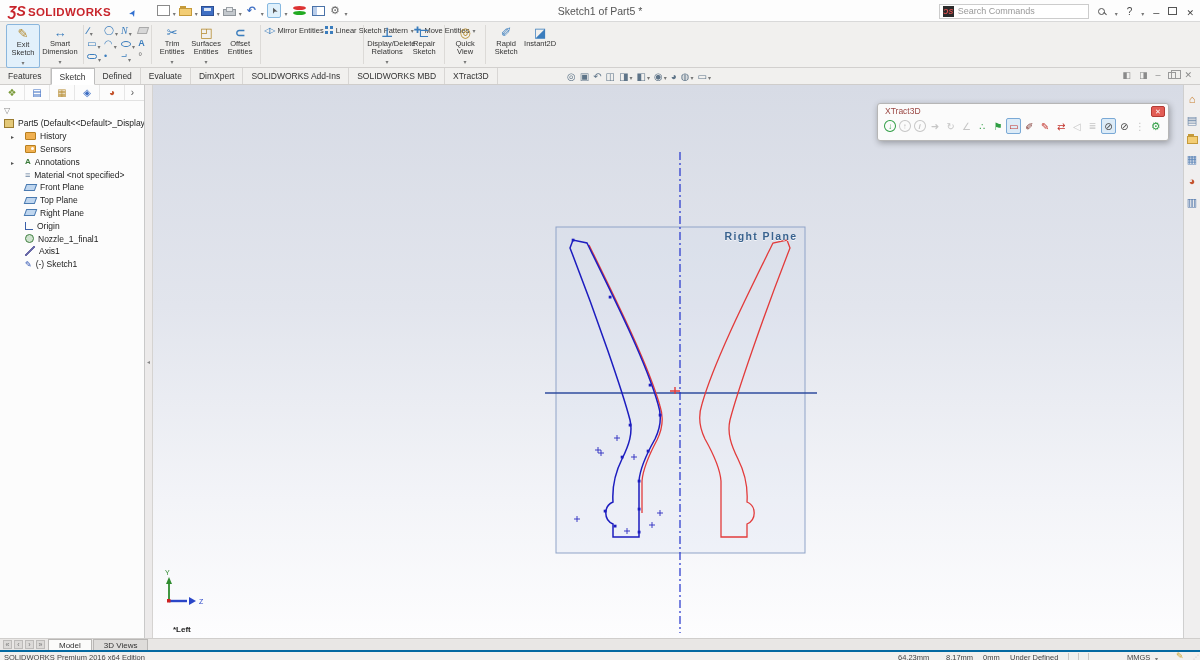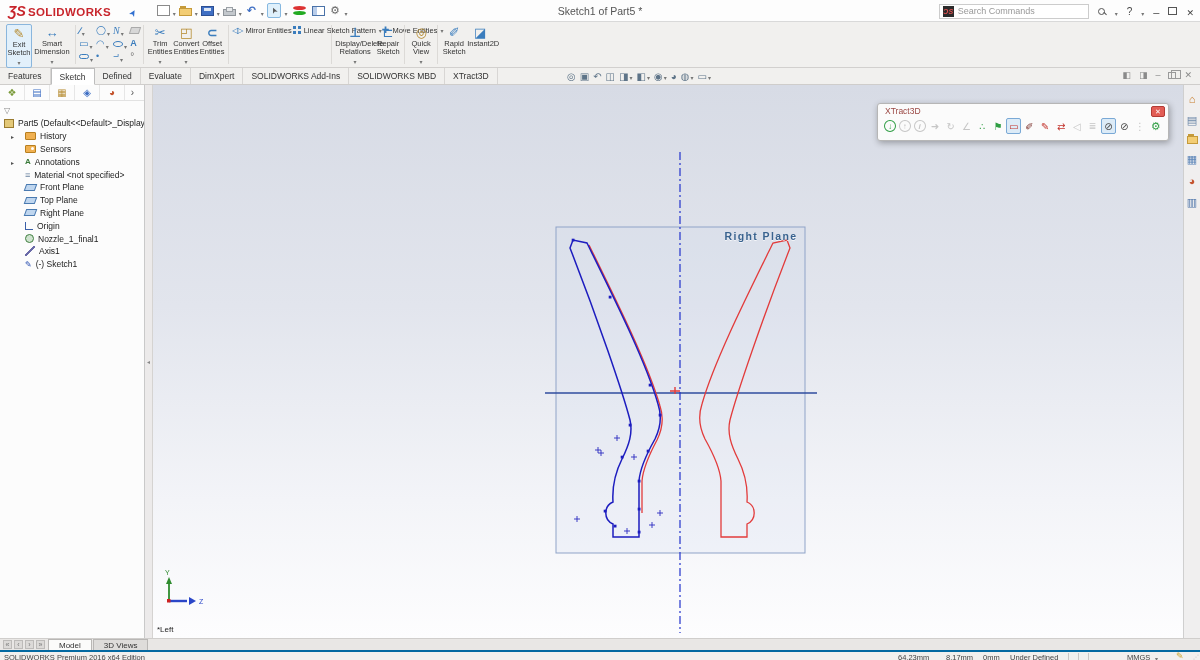--- a/index.html
+++ b/index.html
@@ -41,21 +41,21 @@
   .mag::after{content:"";position:absolute;width:4px;height:1.4px;background:#555;transform:rotate(45deg);right:-3px;bottom:-1px}
   .helpq{font-size:10px;color:#444}
   .wmin::before{content:"–";color:#444;font-size:11px}
   .wmax{width:9px;height:8px;border:1px solid #555}
   .wclose::before{content:"✕";color:#444;font-size:9px}
 
   
   .ribbon{position:absolute;top:22px;left:0;right:0;height:46px;background:#f1f0ee;border-bottom:1px solid #d2d0ce;display:flex;align-items:stretch;padding-left:3px;z-index:20}
   .rgroup{display:flex;align-items:flex-start;padding:2px 3px}
   .rsep{width:1px;background:#dcdad7;margin:3px 0}
-  .rbtn{display:flex;flex-direction:column;align-items:center;width:26px;font-size:7.5px;color:#333;text-align:center;line-height:1.1;padding-top:1px;cursor:default}
+  .rbtn{display:flex;flex-direction:column;align-items:center;width:34px;font-size:7.5px;color:#333;text-align:center;line-height:1.1;padding-top:1px;cursor:default}
   .rbtn.wide{width:40px}
   .rbtn.active{background:#e2f0fb;border:1px solid #8ab6dd;border-radius:2px}
   .ric{font-size:13px;color:#3b7dbd;height:15px;line-height:15px;display:inline-flex;align-items:center;justify-content:center}
   .rlabel{width:100%}
   .rbtn .cv{margin-top:1px}
   .g-exit::before{content:"✎";color:#b58a2e}
   .g-smartdim::before{content:"↔";font-weight:bold}
   .g-trim::before{content:"✂"}
   .g-convert::before{content:"◰";color:#b58a2e}
   .g-offset::before{content:"⊂";font-weight:bold}
@@ -144,21 +144,21 @@
   .t-nozzle{width:9px;height:9px;border-radius:50%;background:#cfe3cf;border:1px solid #3f7f3f}
   .t-axis{width:10px;height:10px;background:linear-gradient(135deg,transparent 44%,#6a6aa8 44%,#6a6aa8 56%,transparent 56%)}
   .t-sketch::before{content:"✎";color:#2a4fb0;font-size:8px}
   .splitter{position:absolute;left:145px;top:0;width:8px;height:553px;background:#eceaea;border-right:1px solid #d5d3d1;display:flex;align-items:center;justify-content:center}
   .splitter::before{content:"◂";font-size:6px;color:#888}
 
   
   .viewport{position:absolute;left:153px;top:0;width:1030px;height:553px;background:linear-gradient(180deg,#d7dbe5 0%,#e2e5ed 40%,#f3f4f8 75%,#fdfdfe 100%);overflow:hidden}
   .viewport svg{position:absolute;left:0;top:0}
   .planeLabel{position:absolute;left:565px;top:145px;width:86px;text-align:center;font-size:10.5px;font-weight:bold;letter-spacing:1.4px;color:#39628f;text-shadow:0 1px 0 rgba(255,255,255,.7)}
-  .viewLabel{position:absolute;left:4px;bottom:4px;font-size:8px;font-weight:normal;color:#222}
+  .viewLabel{position:absolute;left:20px;bottom:4px;font-size:8px;font-weight:bold;color:#222}
 
   
   .xpalette{position:absolute;left:724px;top:18px;width:292px;height:38px;background:#fbfbfb;border:1px solid #b6b6b6;border-radius:3px;box-shadow:1px 2px 6px rgba(0,0,0,.3)}
   .xtitle{font-size:8.5px;color:#9b4844;padding:2px 0 0 7px}
   .xclose{position:absolute;right:3px;top:2px;width:14px;height:11px;background:#e25d55;border:1px solid #b23b35;border-radius:2px;color:#fff;font-size:7px;line-height:9px;text-align:center}
   .xclose::before{content:"✕"}
   .xtools{display:flex;align-items:center;padding:2px 5px 0 5px;gap:1px}
   .xt{width:15px;height:16px;display:flex;align-items:center;justify-content:center;font-size:10px;color:#7a7a7a}
   .xt.rnd{width:12px;height:12px;border:1.2px solid currentColor;border-radius:50%;font-size:8px;margin:0 1px}
   .xt.disabled{color:#c6c6c6 !important}
@@ -314,21 +314,21 @@
     </div>
     <div class="rsep"></div>
     <div class="rgroup">
       <div class="rbtn">
         <span class="ric g-trim"></span>
         <span class="rlabel">Trim Entities</span>
         <span class="cv"></span>
       </div>
       <div class="rbtn">
         <span class="ric g-convert"></span>
-        <span class="rlabel">Convert Entities</span>
+        <span class="rlabel">Surfaces Entities</span>
         <span class="cv"></span>
       </div>
       <div class="rbtn">
         <span class="ric g-offset"></span>
         <span class="rlabel">Offset Entities</span>
       </div>
     </div>
     <div class="rsep"></div>
     <div class="rgroup mblock">
       <div class="mrow">

